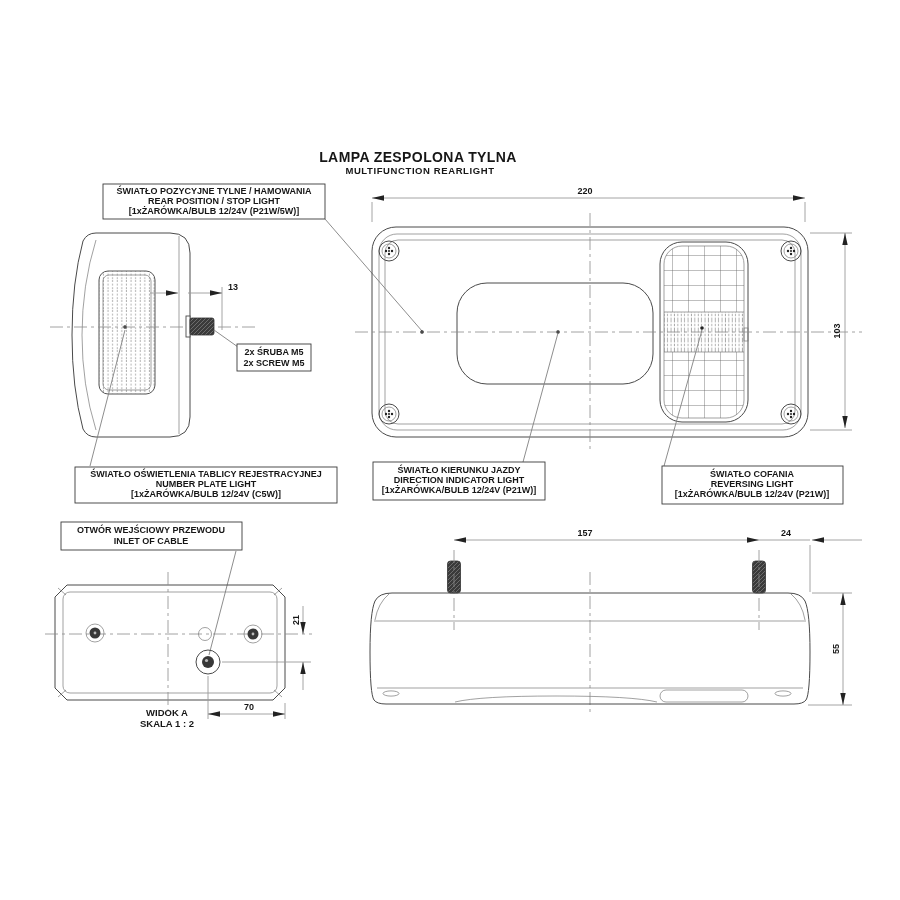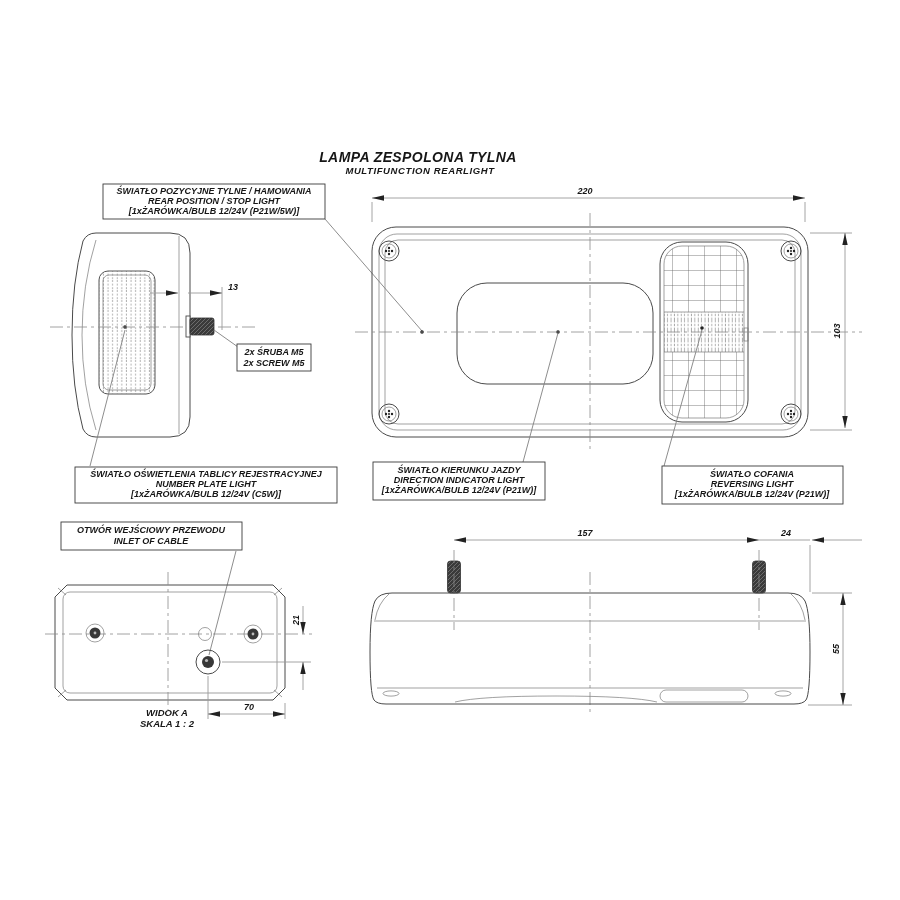--- a/index.html
+++ b/index.html
@@ -1,16 +1,16 @@
 <!DOCTYPE html>
 <html><head>
 <meta charset="utf-8">
 <style>
   html,body{margin:0;padding:0;background:#fff;}
-  .canvas{width:900px;height:900px;position:relative;background:#fff;overflow:hidden;font-style:italic;}
+  .canvas{width:900px;height:900px;position:relative;background:#fff;overflow:hidden;}
   svg{display:block;font-family:"Liberation Sans", sans-serif;}
   text{fill:#161616;font-weight:bold;}
   .t-title{font-size:14px;letter-spacing:.4px;}
   .t-sub{font-size:9.5px;letter-spacing:.6px;}
   .t-callout{font-size:9px;}
   .t-dim{font-size:9px;}
   .t-view{font-size:9.5px;}
   .ln{stroke:#4a4a4a;stroke-width:1;fill:none;}
   .ln-thin{stroke:#787878;stroke-width:.7;fill:none;}
   .ln-dim{stroke:#9a9a9a;stroke-width:.9;fill:none;}

